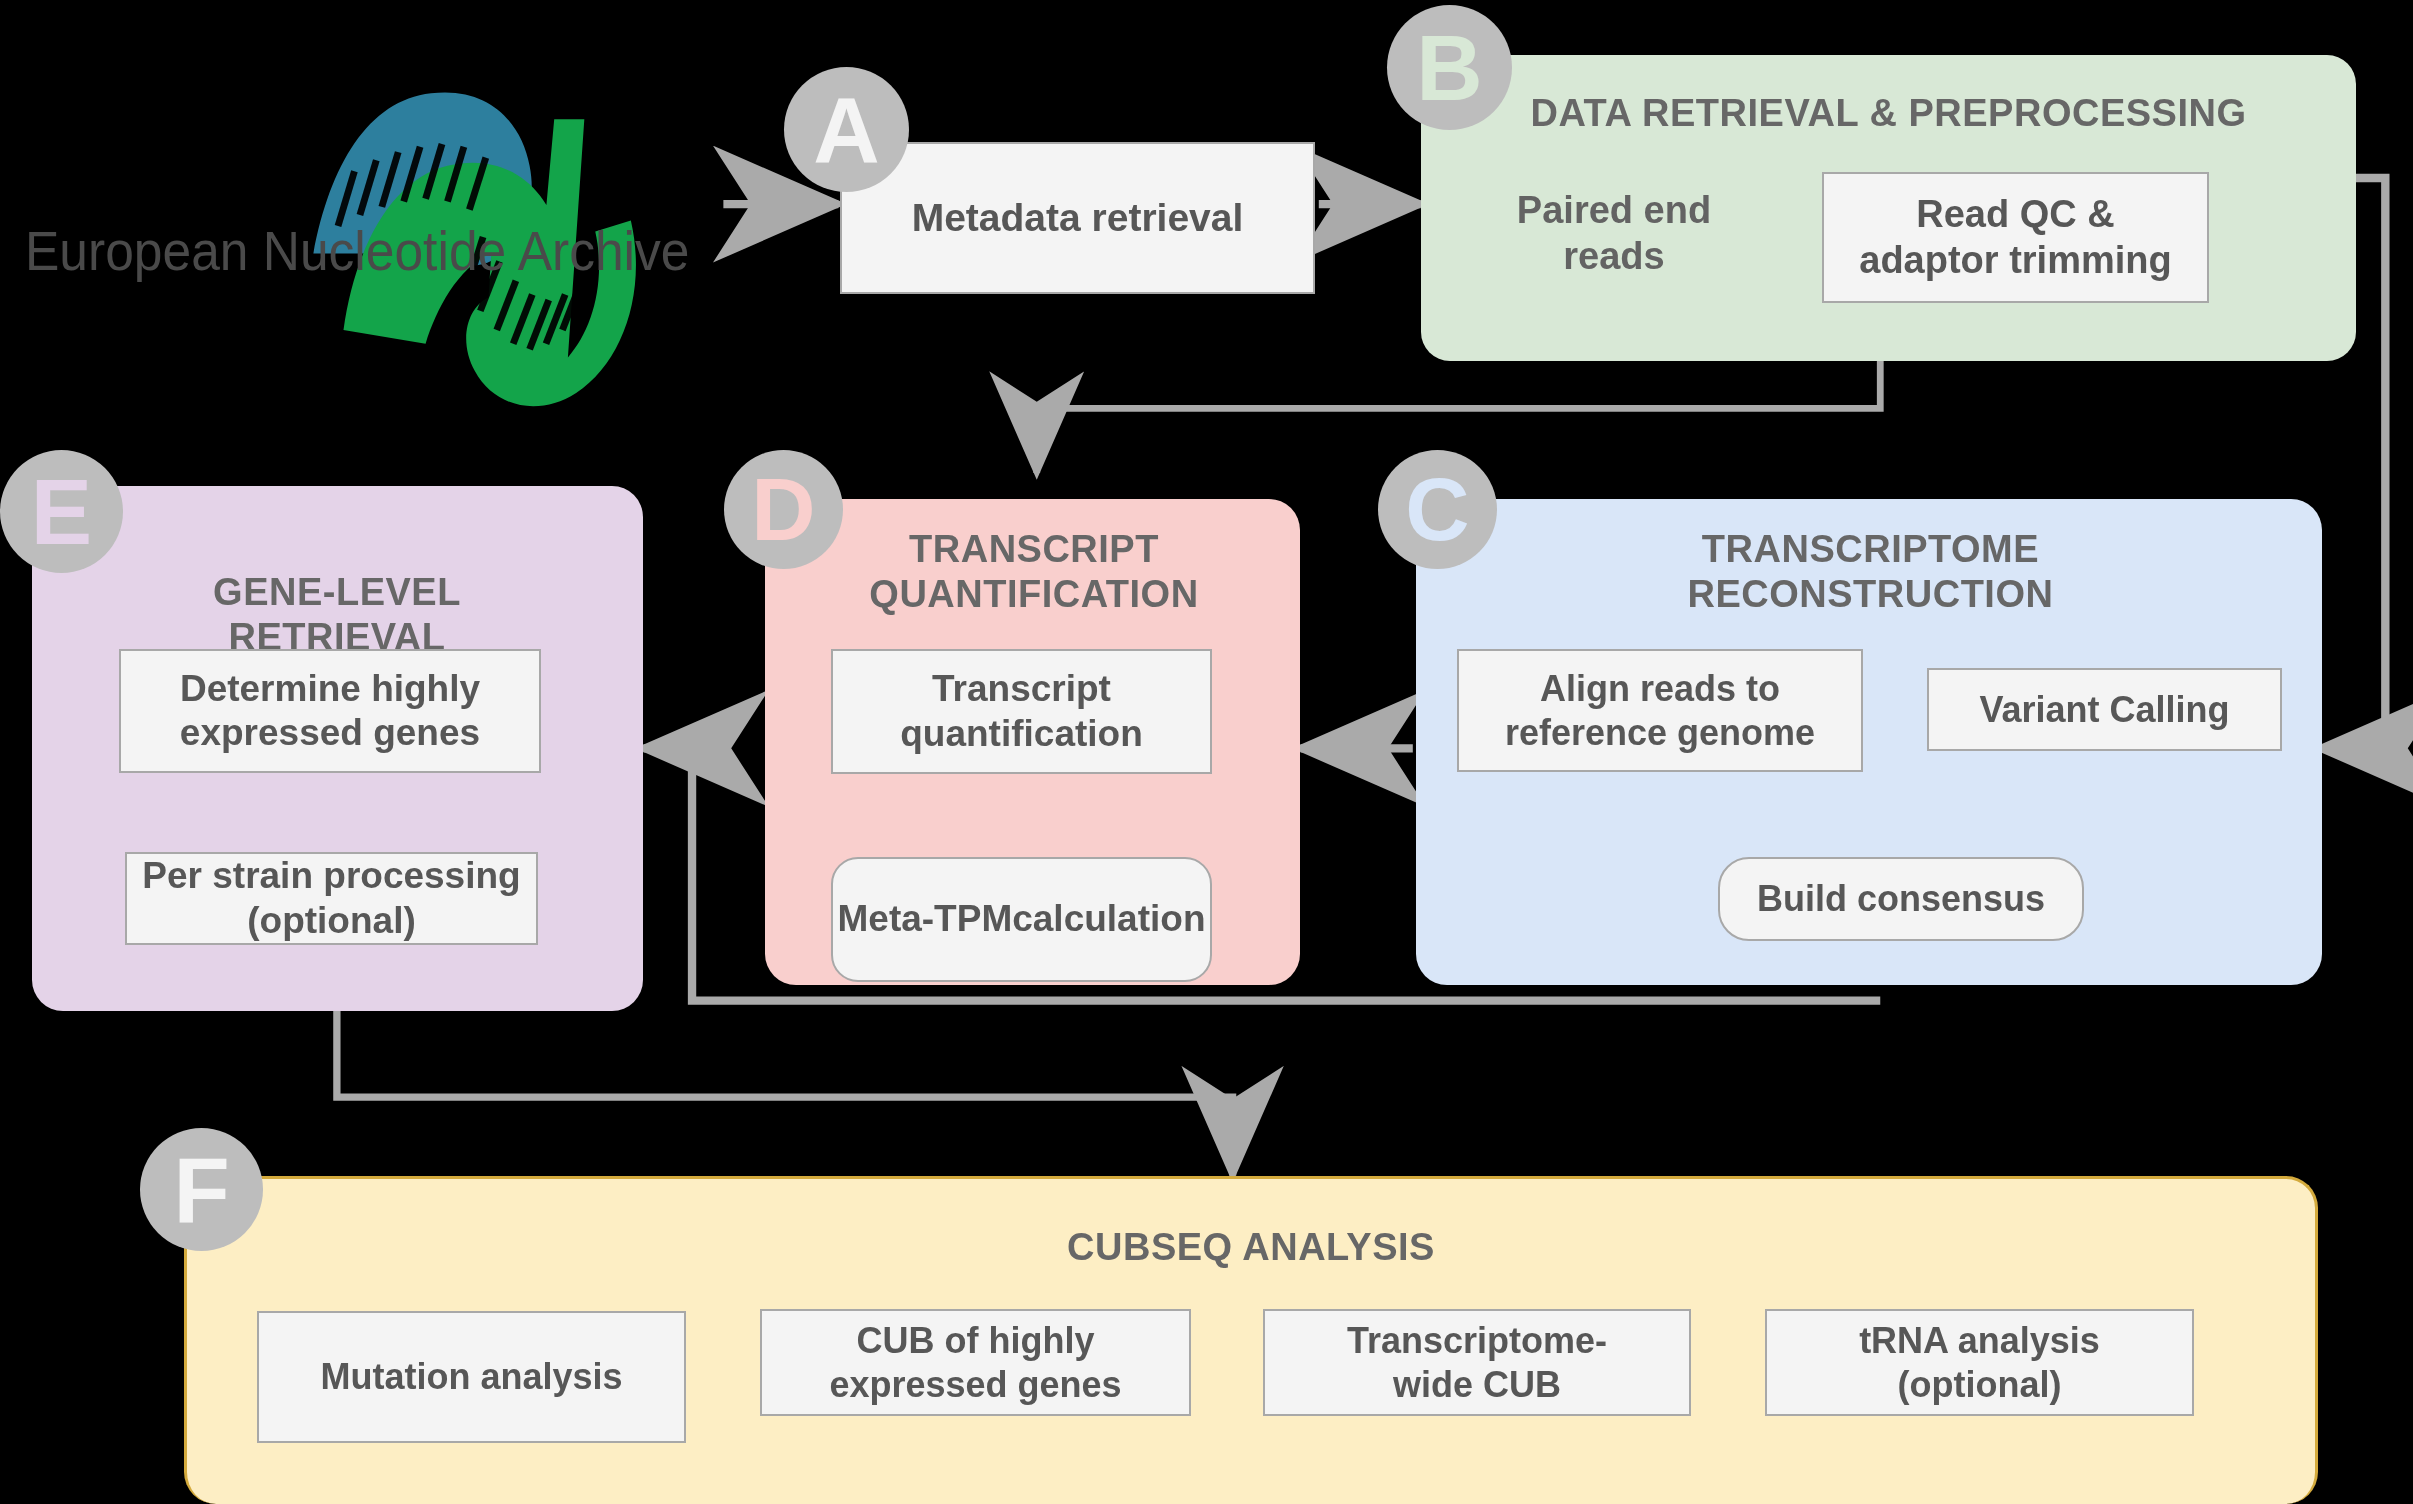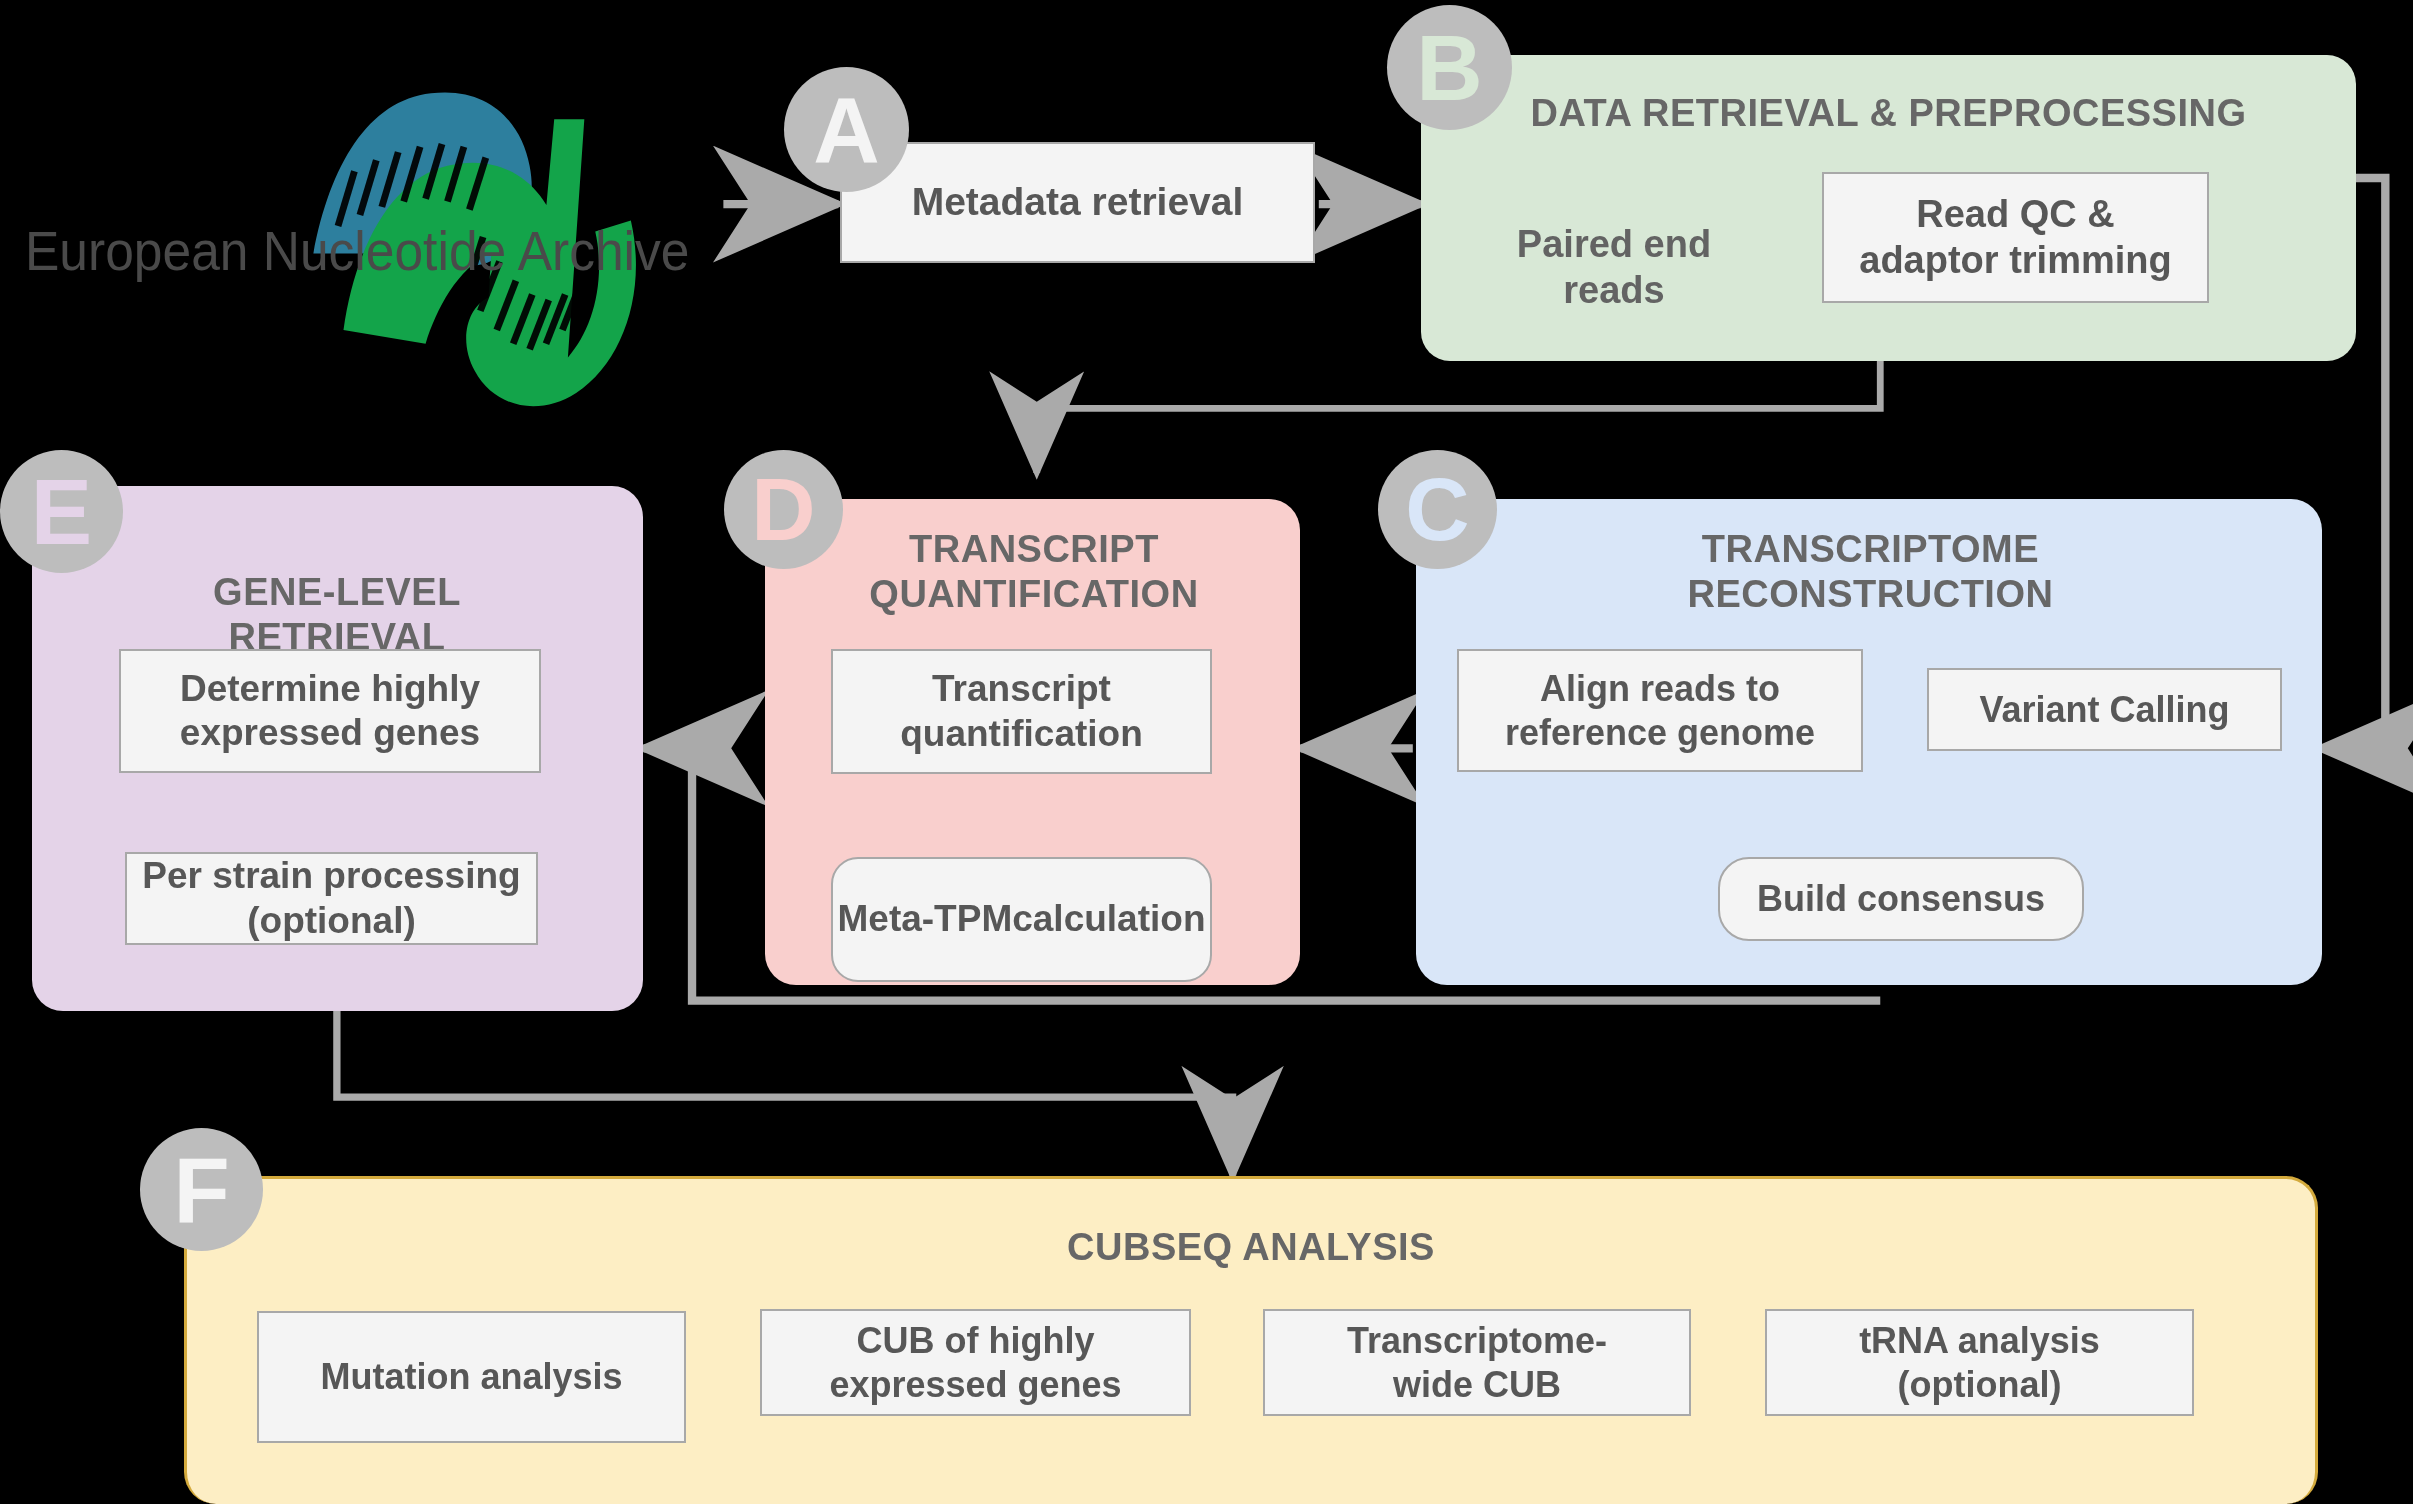--- a/index.html
+++ b/index.html
@@ -95,33 +95,33 @@
         <line x1="158" y1="190" x2="172" y2="154"></line>
         <line x1="170" y1="186" x2="184" y2="150"></line>
         <line x1="182" y1="176" x2="196" y2="140"></line>
       </g>
     </g>
   </svg>
   <div class="ena-text" style="left:25px;top:218px;font-size:56px;">European Nucleotide Archive</div>
 
   <div class="panel" style="left:1421px;top:55px;width:935px;height:306px;background:#d8e8d6;border-radius:29px;"></div>
   <div class="panel-title" style="left:1442px;top:91px;width:893px;font-size:38px;">DATA RETRIEVAL &amp; PREPROCESSING</div>
-  <div class="plainlabel" style="left:1499px;top:188px;width:230px;font-size:38px;margin-top:34px;">
+  <div class="plainlabel" style="left:1499px;top:188px;width:230px;font-size:38px;">
     <div>Paired end</div>
     <div>reads</div>
   </div>
   <div class="nodebox" style="left:1822px;top:172px;width:387px;height:131px;font-size:38px;flex-direction:column;">
     <div>Read QC &amp;</div>
     <div>adaptor trimming</div>
   </div>
   <div class="badge" style="left:1387px;top:5.2px;width:125px;height:125px;font-size:92px;color:#d8e8d6;">
     <span>B</span>
   </div>
 
-  <div class="nodebox" style="left:840px;top:142px;width:475px;height:121px;font-size:39px;">
+  <div class="nodebox" style="left:840px;top:142px;width:475px;height:152px;font-size:39px;">
     <span>Metadata retrieval</span>
   </div>
   <div class="badge" style="left:784px;top:67px;width:125px;height:125px;font-size:92px;color:#f4f4f4;">
     <span>A</span>
   </div>
 
   <div class="panel" style="left:1416px;top:499px;width:906px;height:486px;background:#d9e6f8;border-radius:31px;"></div>
   <div class="panel-title" style="left:1442px;top:527px;width:857px;font-size:38px;">
     <div>TRANSCRIPTOME</div>
     <div>RECONSTRUCTION</div>

